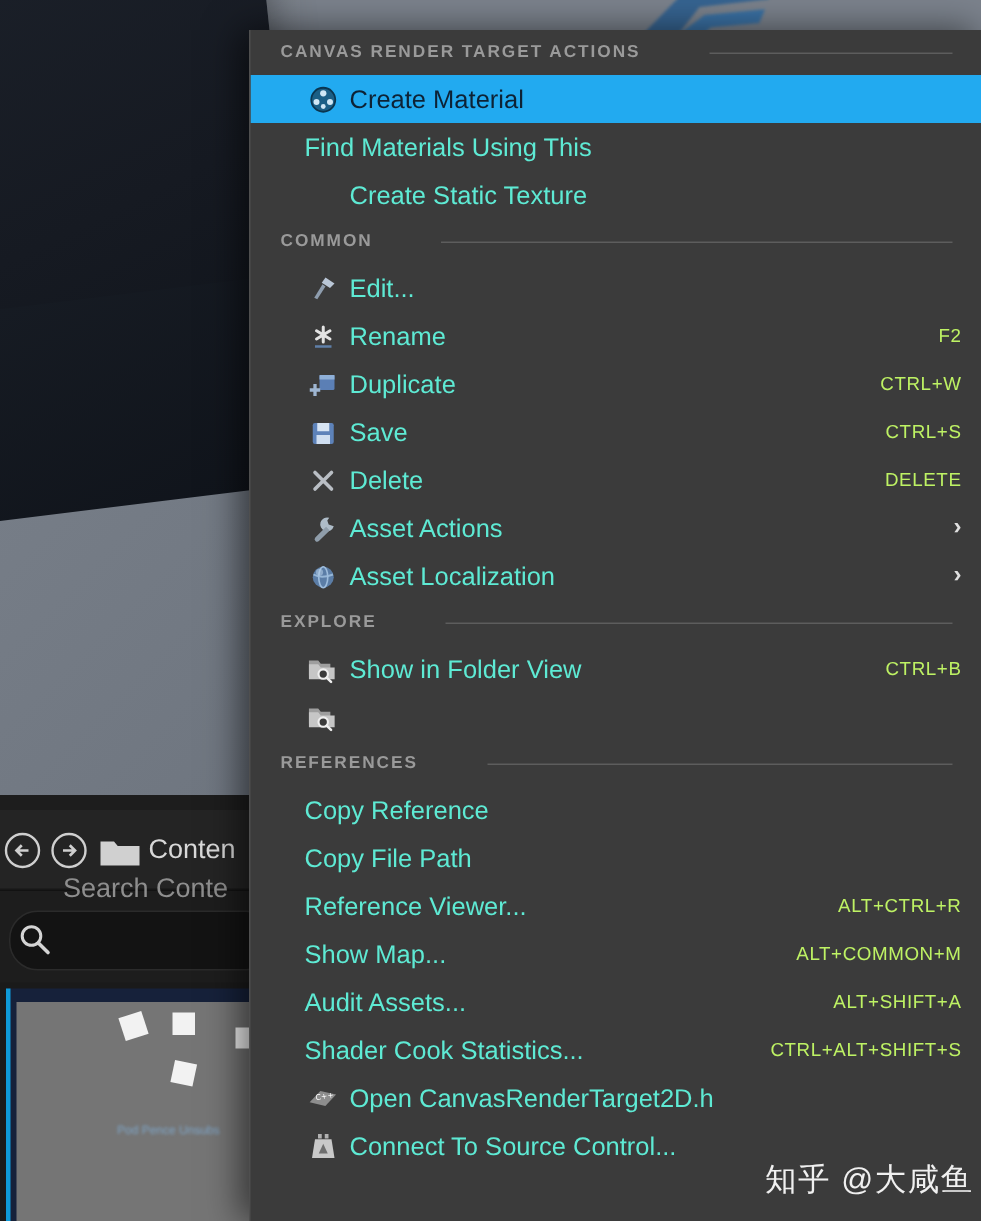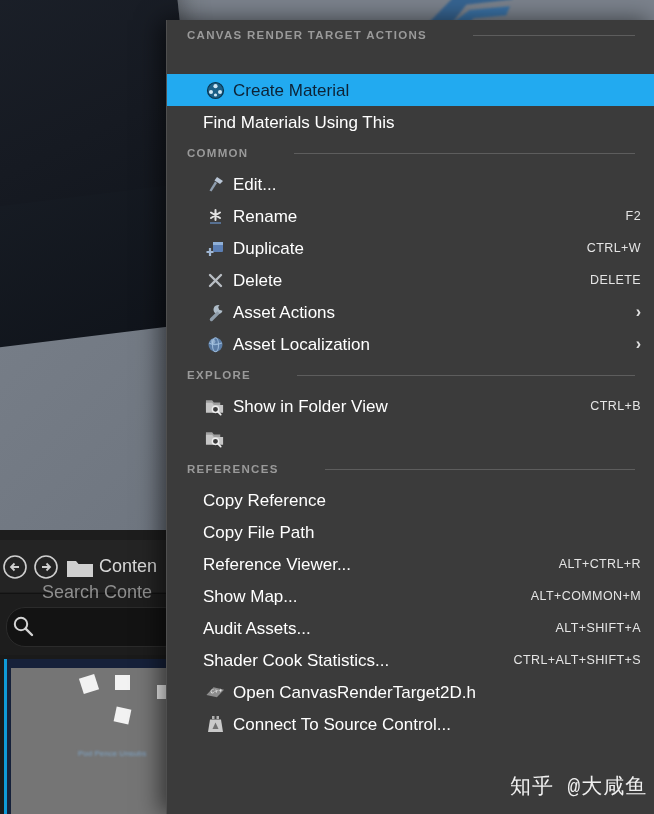--- a/index.html
+++ b/index.html
@@ -62,42 +62,42 @@
 
   .item{
     position:relative;display:flex;align-items:center;height:32px;
     padding-left:36px;padding-right:14px;cursor:default;
   }
   .item .ico{
     position:absolute;left:38px;top:50%;transform:translateY(-50%);
     width:20px;height:20px;display:flex;align-items:center;justify-content:center;
   }
   .item .lbl{
-    color:#ffffff;font-size:17px;white-space:nowrap;margin-left:30px;
+    color:#5eead4;font-size:17px;white-space:nowrap;margin-left:30px;
     line-height:1;
   }
   .item.noicon .lbl{margin-left:0;}
   .item .shortcut{
-    margin-left:auto;color:#e5e5e5;font-size:12.5px;letter-spacing:.4px;white-space:nowrap;
+    margin-left:auto;color:#bef264;font-size:12.5px;letter-spacing:.4px;white-space:nowrap;
   }
   .item .arrow{margin-left:auto;color:#e0e0e0;font-size:16px;font-weight:bold;line-height:1;}
-  .item.selected{background:#22aaf0;margin-top:24px;}
+  .item.selected{background:#22aaf0;}
   .item.selected .lbl{color:#0d2235;}
 
   
   .ico svg{display:block;}
   .chk{width:15px;height:15px;background:
       linear-gradient(45deg,#555 25%,transparent 25%,transparent 75%,#555 75%),
       linear-gradient(45deg,#555 25%,#c9c9c9 25%,#c9c9c9 75%,#555 75%);
       background-size:7px 7px;background-position:0 0,3.5px 3.5px;border-radius:2px;}
 
   
   .watermark{
     position:absolute;left:510px;top:772px;color:#f0f0f0;font-size:21px;
-    font-family:Liberation Mono, monospace;white-space:nowrap;letter-spacing:1px;
+    font-family:Liberation Sans, sans-serif;white-space:nowrap;letter-spacing:1px;
   }
 </style>
 </head>
 <body>
 
 <div id="bg">
   <div class="desk"></div>
   <div class="laptop"></div>
   <div class="laptop2"></div>
 
@@ -165,20 +165,26 @@
             <circle cx="5" cy="11" r="2" fill="#cfe7f5"></circle>
     <circle cx="14" cy="11" r="2" fill="#cfe7f5"></circle>
             <circle cx="9.5" cy="14" r="1.6" fill="#cfe7f5"></circle>
   </svg>
         </span>
         <span class="lbl">Create Material</span>
       </div>
       <div class="item noicon">
         <span class="lbl">Find Materials Using This</span>
       </div>
+      <div class="item">
+        <span class="ico">
+          <span><span class="chk"></span></span>
+        </span>
+        <span class="lbl">Create Static Texture</span>
+      </div>
       <div class="section">
         <span class="section-label">COMMON</span>
         <span class="section-rule"></span>
       </div>
       <div class="item">
         <span class="ico">
           <svg width="19" height="19" viewBox="0 0 19 19">
     <path d="M11 2 L17 6 L14 9 L8.5 5.5 Z" fill="#b9c6d6"></path>
     <path d="M9 6.5 L3.5 15.5 L5.5 16.5 L11 8" fill="#8e9dae"></path>
   </svg>
@@ -198,20 +204,31 @@
       <div class="item">
         <span class="ico">
           <svg width="19" height="19" viewBox="0 0 19 19">
     <rect x="7" y="3" width="10" height="10" rx="1" fill="#5b7fb5"></rect>
     <rect x="7" y="3" width="10" height="3" fill="#8fb0d8"></rect>
     <path d="M4 9 V17 M0.5 13 H7.5" stroke="#9fb6d2" stroke-width="2.2"></path>
   </svg>
         </span>
         <span class="lbl">Duplicate</span>
         <span class="shortcut">CTRL+W</span>
+      </div>
+      <div class="item">
+        <span class="ico">
+          <svg width="19" height="19" viewBox="0 0 19 19">
+    <rect x="2.5" y="3" width="14" height="14" rx="1.5" fill="#5d82b9"></rect>
+    <rect x="5.5" y="3" width="8" height="5.5" fill="#d7e4f3"></rect>
+    <rect x="5" y="11" width="9" height="6" fill="#cfdef0"></rect>
+  </svg>
+        </span>
+        <span class="lbl">Save</span>
+        <span class="shortcut">CTRL+S</span>
       </div>
       <div class="item">
         <span class="ico">
           <svg width="19" height="19" viewBox="0 0 19 19">
     <path d="M4 4 L15 15 M15 4 L4 15" stroke="#b9bec4" stroke-width="2.4" stroke-linecap="round"></path>
   </svg>
         </span>
         <span class="lbl">Delete</span>
         <span class="shortcut">DELETE</span>
       </div>

